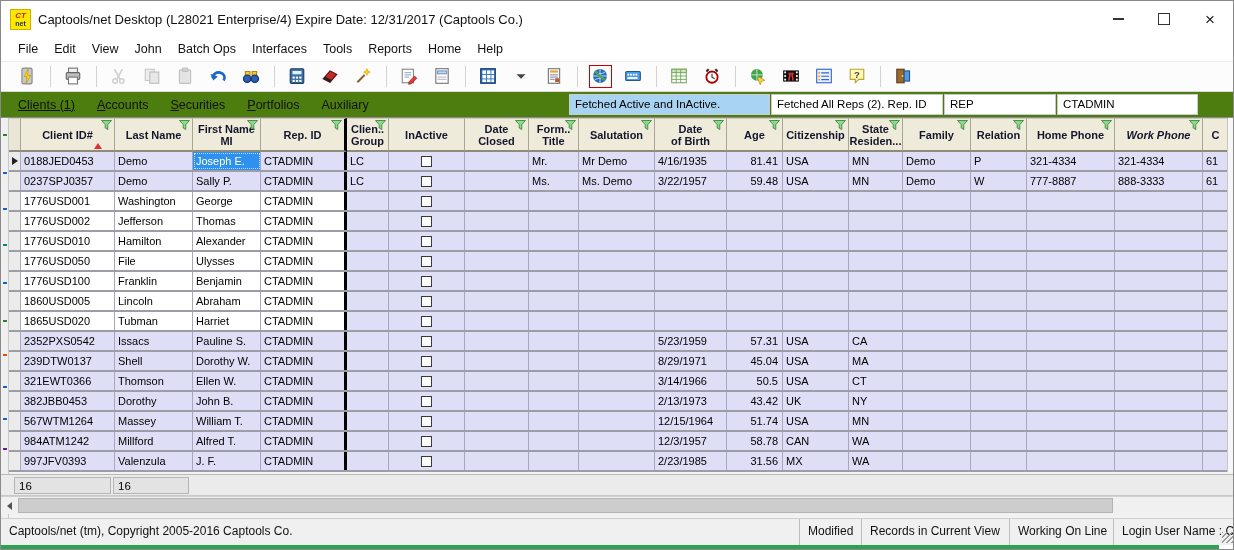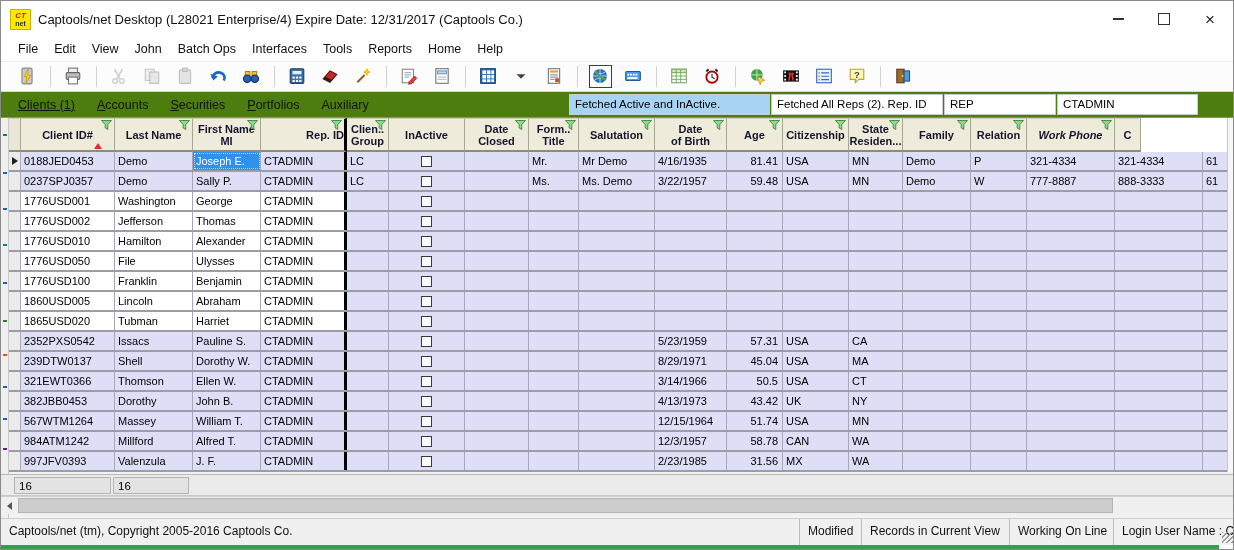--- a/index.html
+++ b/index.html
@@ -383,21 +383,21 @@
               <path d="M.5.5h10L6.8 4.6v4.9L4.2 8V4.6z" fill="#8CD98C" stroke="#2E7D32" stroke-width=".8"></path>
             </svg>
           </div>
           <div class="hcell" style="width: 68px;">
             <div>First Name</div>
             <div>MI</div>
             <svg class="funnel" width="11" height="10" viewBox="0 0 11 10">
               <path d="M.5.5h10L6.8 4.6v4.9L4.2 8V4.6z" fill="#8CD98C" stroke="#2E7D32" stroke-width=".8"></path>
             </svg>
           </div>
-          <div class="hcell thick" style="width: 86px; align-items: flex-end;">
+          <div class="hcell thick" style="width: 86px;">
             <div>Rep. ID</div>
             <svg class="funnel" width="11" height="10" viewBox="0 0 11 10">
               <path d="M.5.5h10L6.8 4.6v4.9L4.2 8V4.6z" fill="#8CD98C" stroke="#2E7D32" stroke-width=".8"></path>
             </svg>
           </div>
           <div class="hcell" style="width: 42px;">
             <div>Clien..</div>
             <div>Group</div>
             <svg class="funnel" width="11" height="10" viewBox="0 0 11 10">
               <path d="M.5.5h10L6.8 4.6v4.9L4.2 8V4.6z" fill="#8CD98C" stroke="#2E7D32" stroke-width=".8"></path>
@@ -453,20 +453,26 @@
             </svg>
           </div>
           <div class="hcell" style="width: 68px;">
             <div>Family</div>
             <svg class="funnel" width="11" height="10" viewBox="0 0 11 10">
               <path d="M.5.5h10L6.8 4.6v4.9L4.2 8V4.6z" fill="#8CD98C" stroke="#2E7D32" stroke-width=".8"></path>
             </svg>
           </div>
           <div class="hcell" style="width: 56px;">
             <div>Relation</div>
+            <svg class="funnel" width="11" height="10" viewBox="0 0 11 10">
+              <path d="M.5.5h10L6.8 4.6v4.9L4.2 8V4.6z" fill="#8CD98C" stroke="#2E7D32" stroke-width=".8"></path>
+            </svg>
+          </div>
+          <div class="hcell" style="width: 88px;">
+            <div>Home Phone</div>
             <svg class="funnel" width="11" height="10" viewBox="0 0 11 10">
               <path d="M.5.5h10L6.8 4.6v4.9L4.2 8V4.6z" fill="#8CD98C" stroke="#2E7D32" stroke-width=".8"></path>
             </svg>
           </div>
           <div class="hcell" style="width: 88px; font-style: italic;">
             <div>Work Phone</div>
             <svg class="funnel" width="11" height="10" viewBox="0 0 11 10">
               <path d="M.5.5h10L6.8 4.6v4.9L4.2 8V4.6z" fill="#8CD98C" stroke="#2E7D32" stroke-width=".8"></path>
             </svg>
           </div>
@@ -759,21 +765,21 @@
             <div class="cell" style="width: 78px;">Dorothy</div>
             <div class="cell" style="width: 68px;">John B.</div>
             <div class="cell thick" style="width: 86px;">CTADMIN</div>
             <div class="cell" style="width: 42px;"></div>
             <div class="cell ctr" style="width: 76px;">
               <div class="cb"></div>
             </div>
             <div class="cell" style="width: 64px;"></div>
             <div class="cell" style="width: 50px;"></div>
             <div class="cell" style="width: 76px;"></div>
-            <div class="cell" style="width: 72px;">4/13/1973</div>
+            <div class="cell" style="width: 72px;">2/13/1973</div>
             <div class="cell" style="width: 56px; text-align: right; padding-right: 4px;">43.42</div>
             <div class="cell" style="width: 66px;">UK</div>
             <div class="cell" style="width: 54px;">NY</div>
             <div class="cell" style="width: 68px;"></div>
             <div class="cell" style="width: 56px;"></div>
             <div class="cell" style="width: 88px;"></div>
             <div class="cell" style="width: 88px;"></div>
             <div class="cell" style="width: 26px;"></div>
           </div>
           <div class="row">

